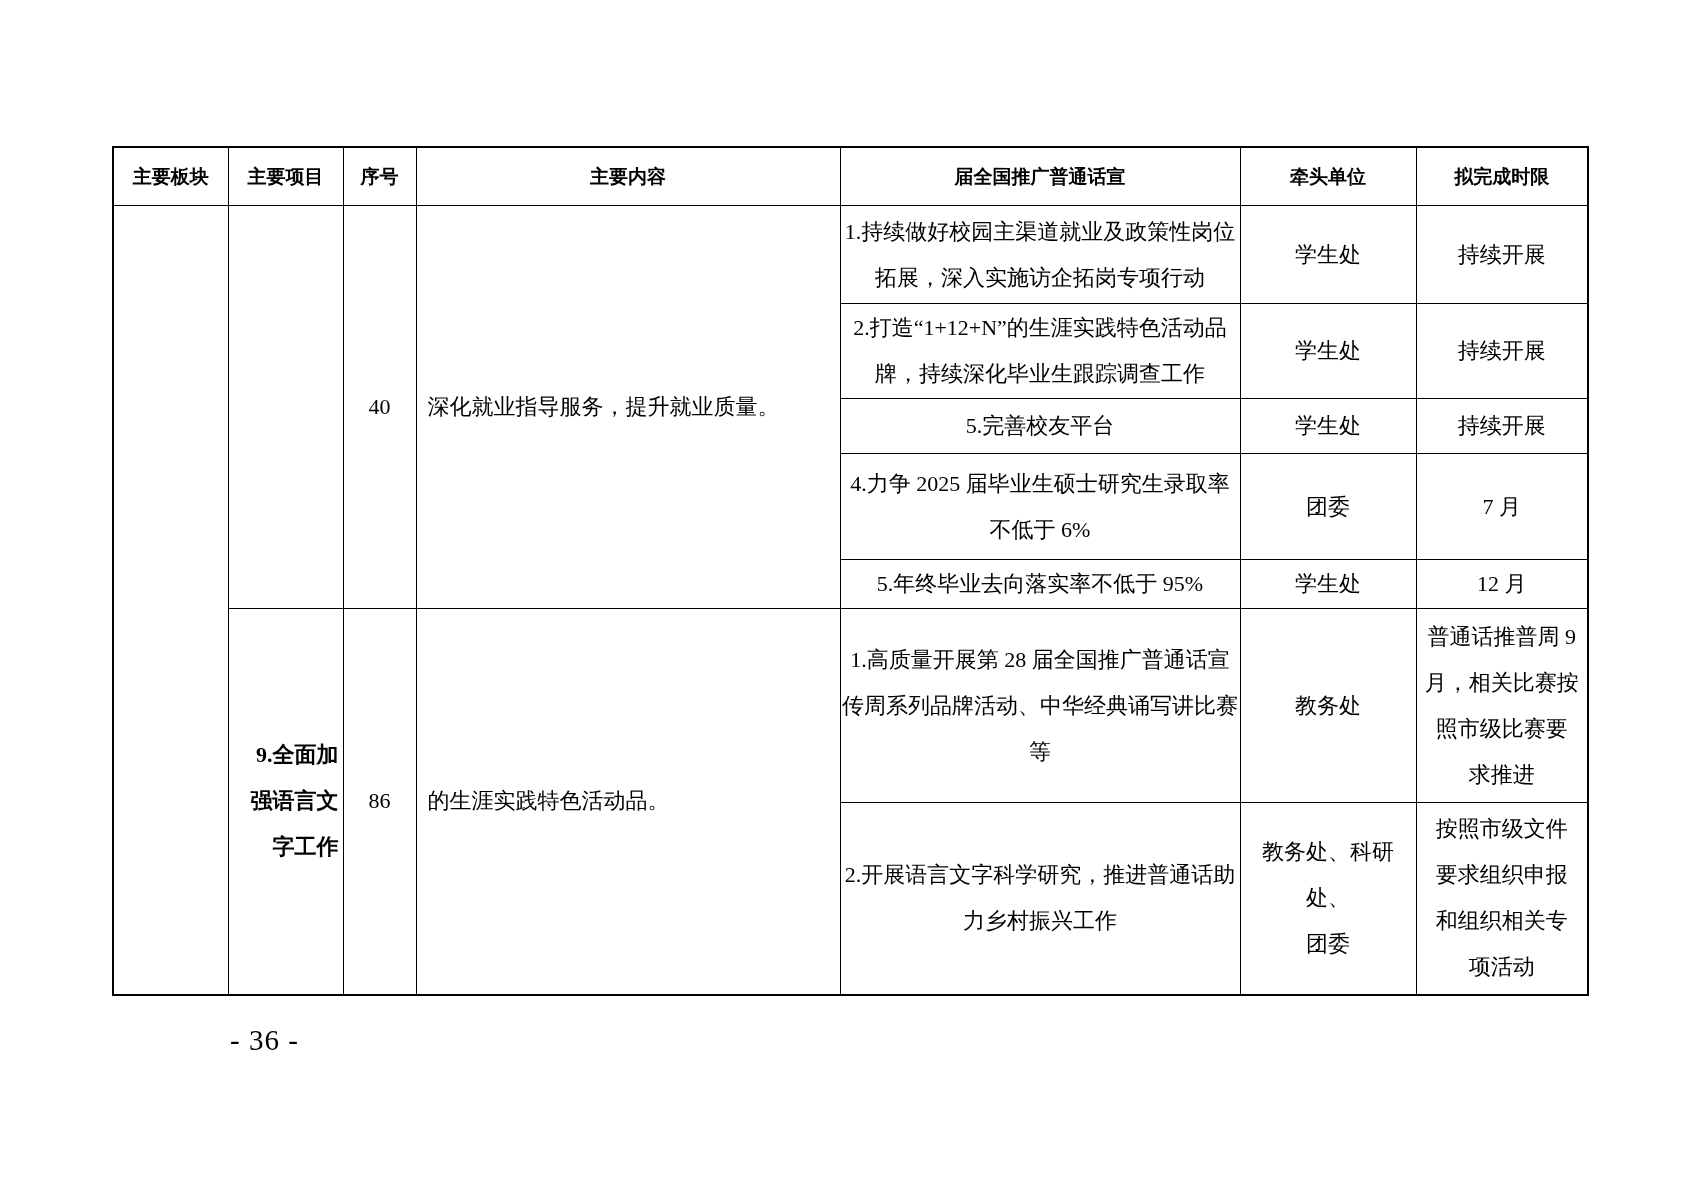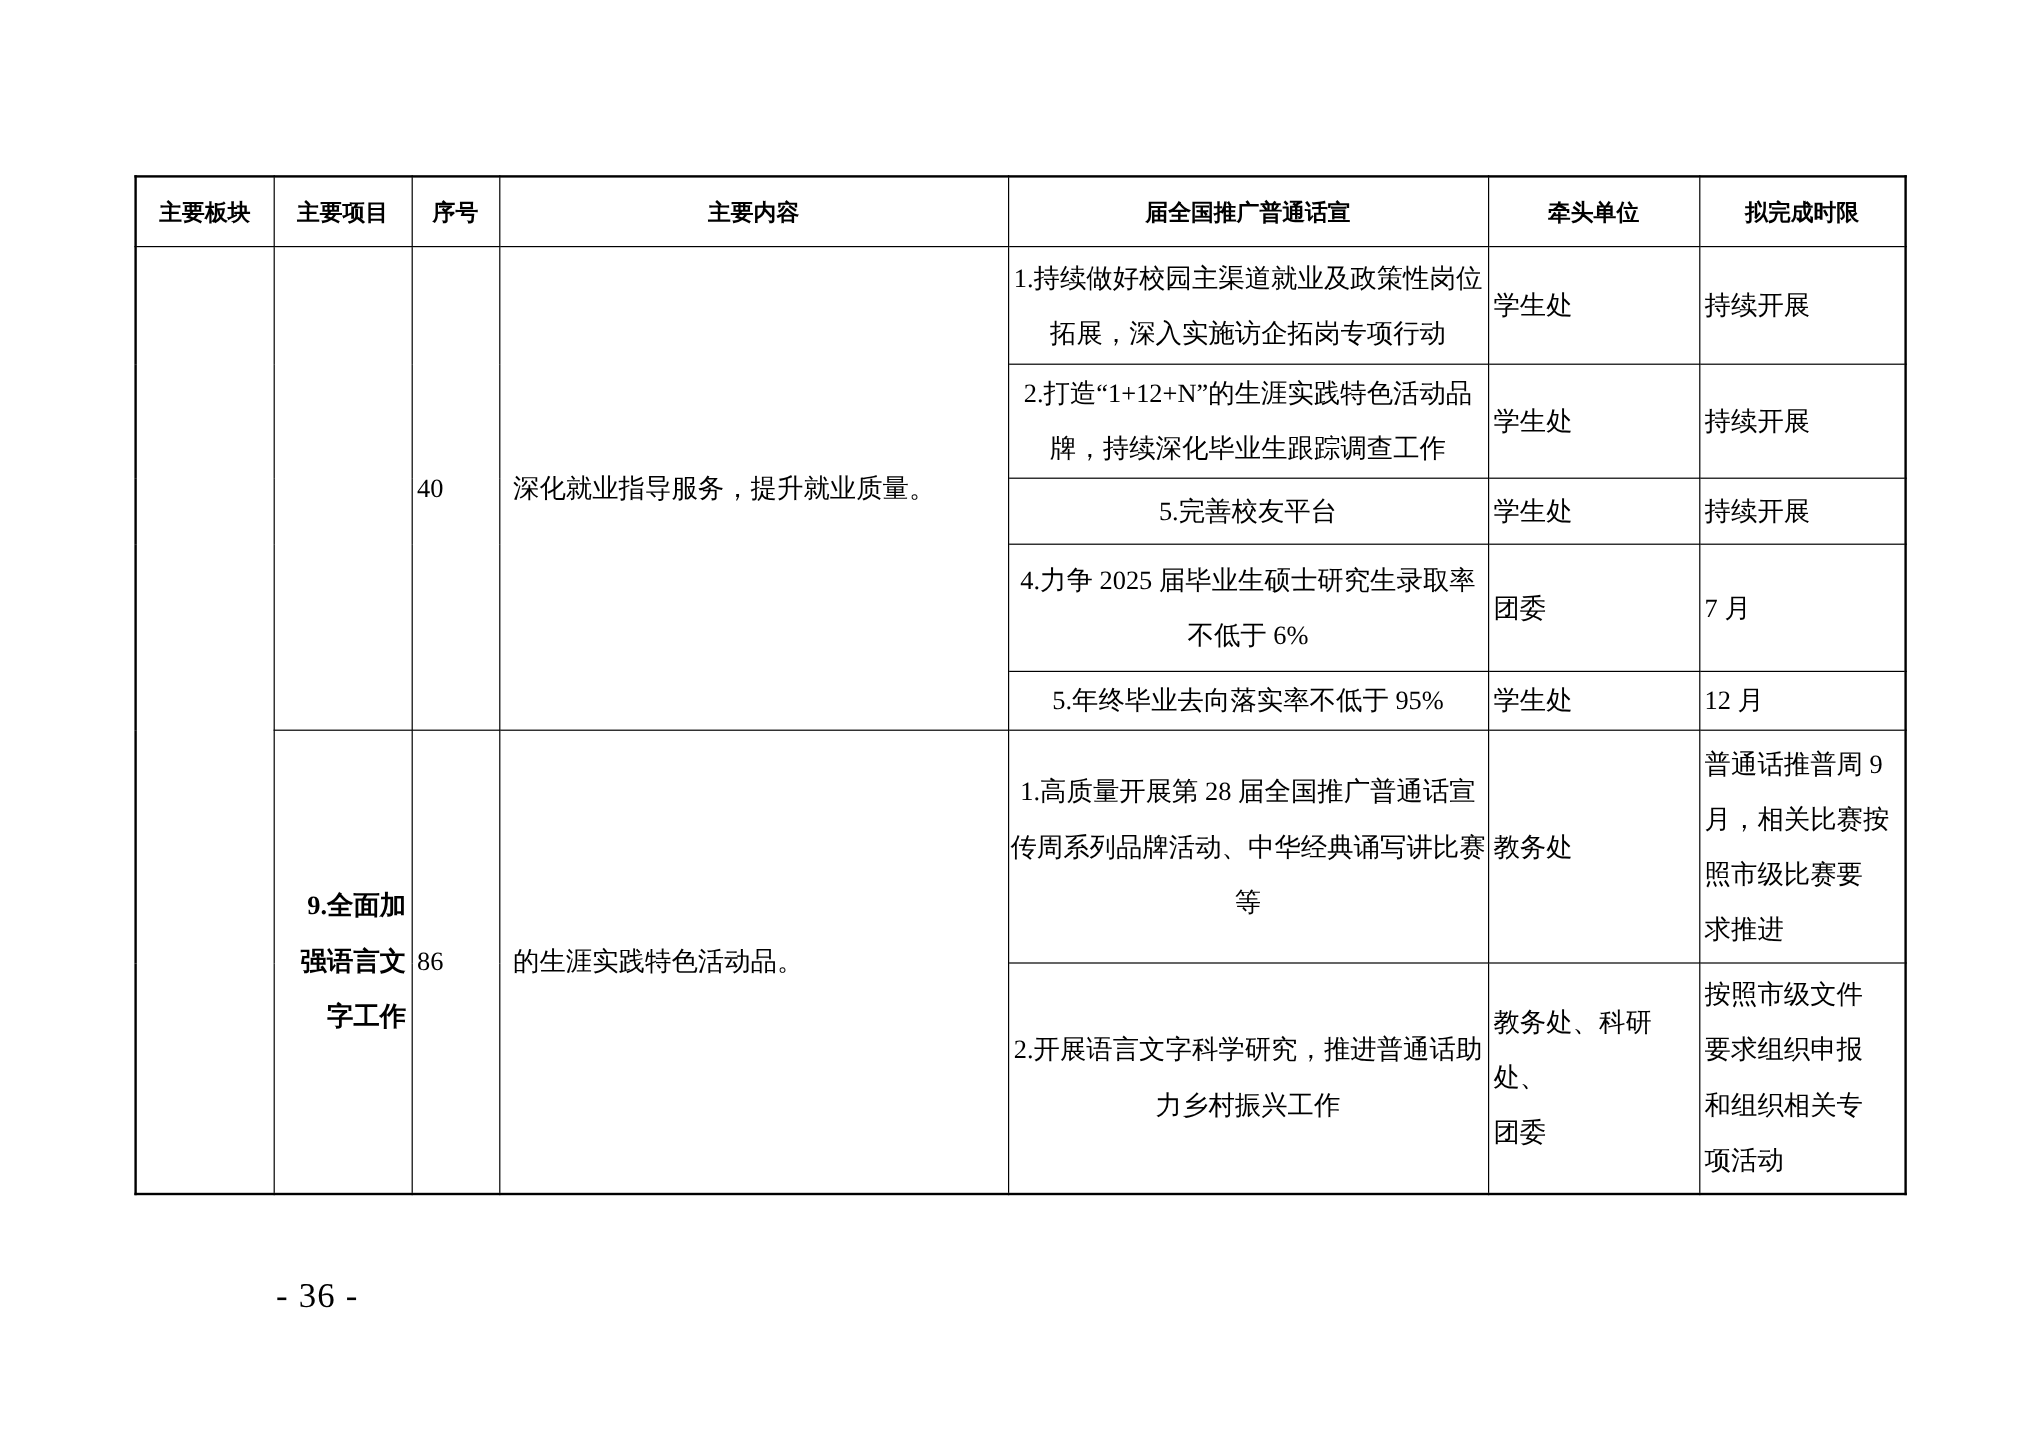--- a/index.html
+++ b/index.html
@@ -38,36 +38,36 @@
   table.plan td {
     font-size: 22px;
     line-height: 46px;
     white-space: pre-line;
   }
   td.task {
     text-align: center;
     padding: 0 1px;
   }
   td.center {
-    text-align: left;
+    text-align: center;
     padding: 0 4px;
   }
   td.content {
     text-align: left;
     padding: 0 11px;
   }
   td.project-bold {
     font-weight: bold;
     text-align: right;
     padding: 0 4px;
   }
   .page-number {
     position: absolute;
     left: 230px;
-    top: 1064px;
+    top: 1024px;
     font-size: 29px;
     letter-spacing: 1px;
   }
 </style>
 </head>
 <body>
 
 <div class="table-wrap">
   <table class="plan">
     <colgroup>

